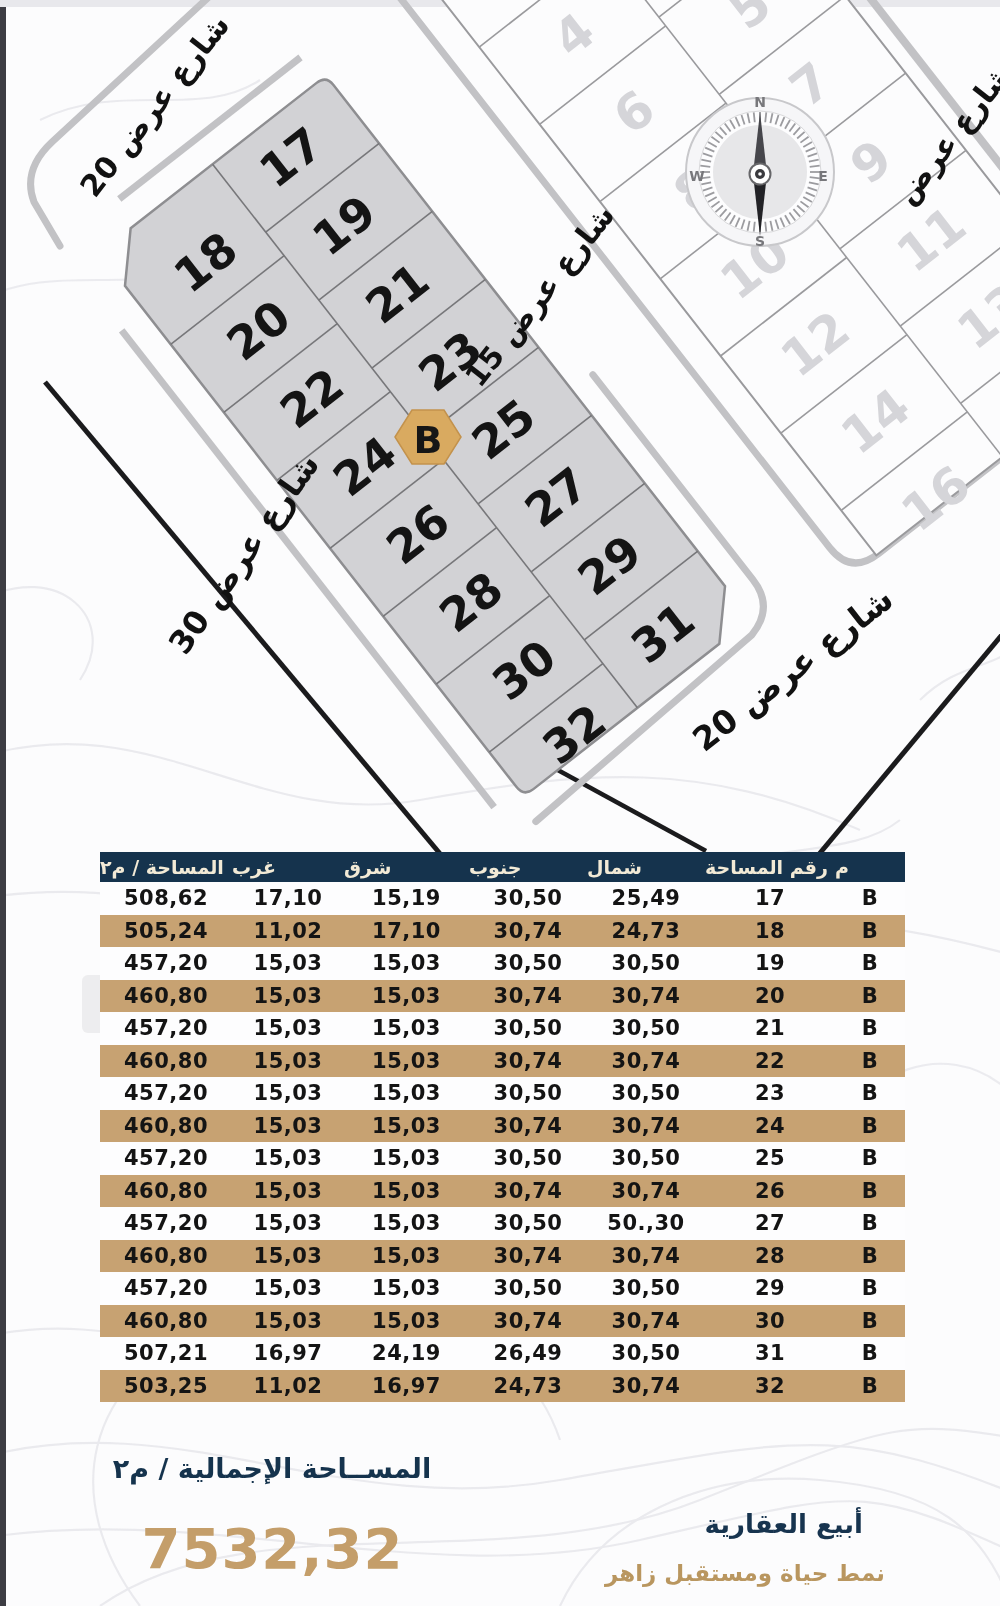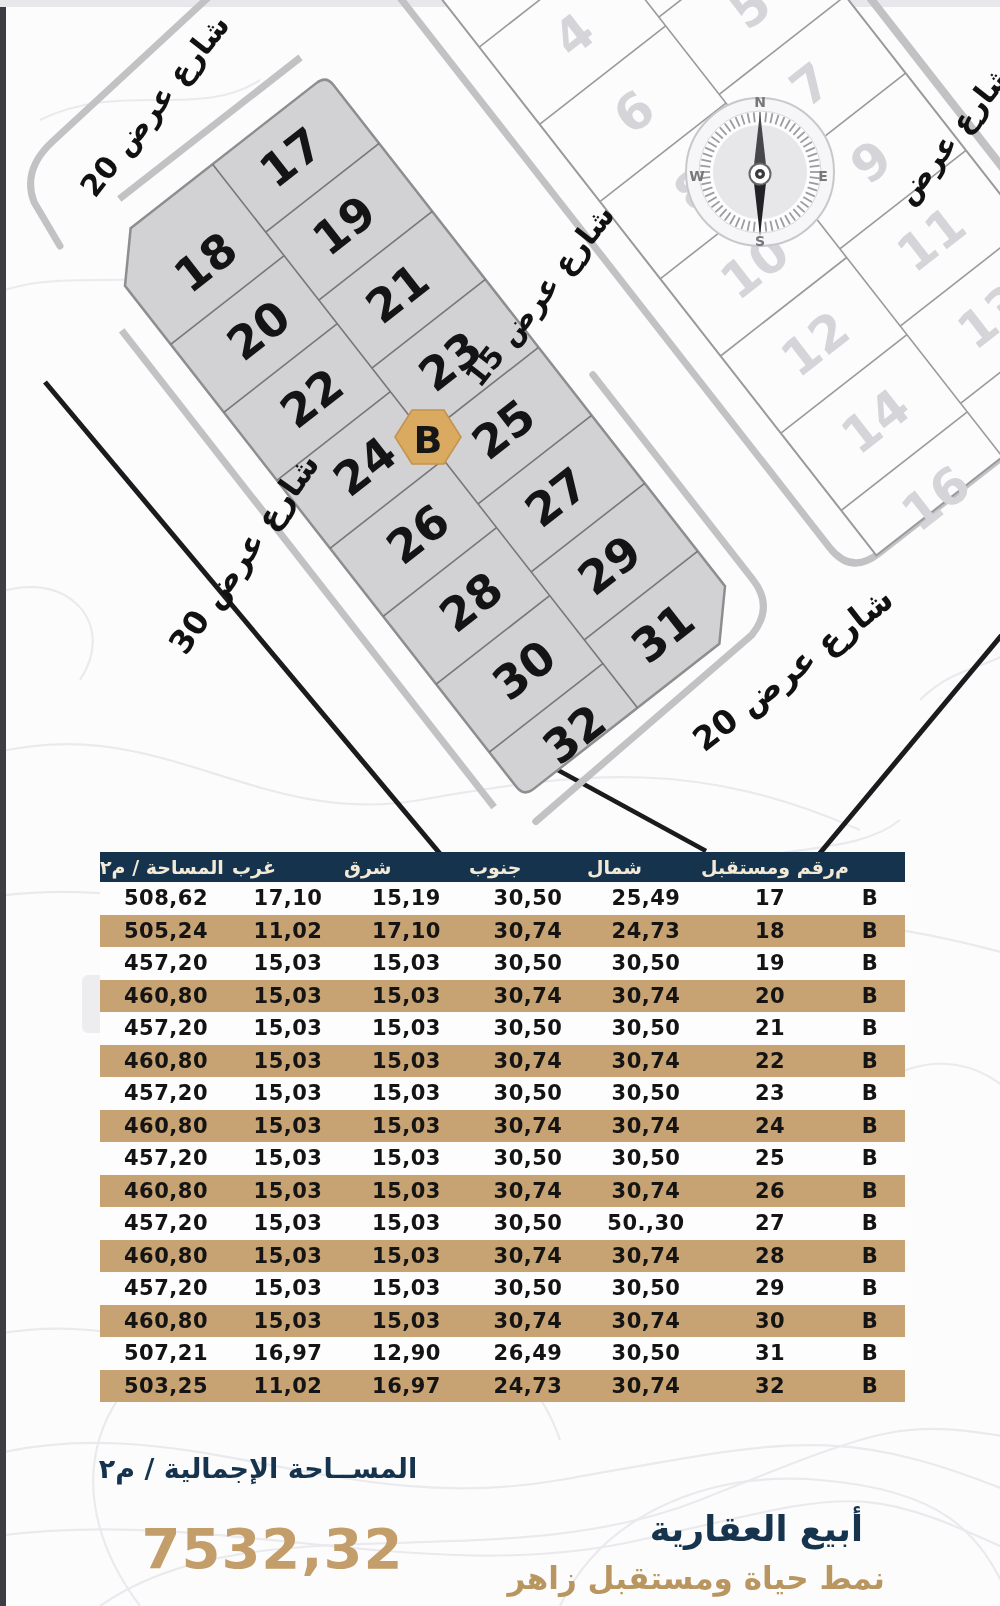--- a/index.html
+++ b/index.html
@@ -11,29 +11,29 @@
   .thead{display:grid;grid-template-columns:70px 130px 118px 118px 125px 112px 132px;
          background:#15334d;color:#f2ead6;height:30px;align-items:center;
          font-weight:bold;font-size:19px;}
   .thead span{text-align:left;white-space:nowrap;}
   .trow{display:grid;grid-template-columns:70px 130px 118px 118px 125px 112px 132px;
         height:32.5px;align-items:center;font-weight:bold;font-size:21px;color:#141414;
         background:#fdfdfe;}
   .trow.tan{background:#c7a272;}
   .trow span{text-align:center;white-space:nowrap;letter-spacing:.5px;}
   
-  #total-label{position:absolute;left:98px;top:1453px;width:320px;z-index:2;direction:rtl;
+  #total-label{position:absolute;left:112px;top:1453px;width:320px;z-index:2;direction:rtl;
                text-align:center;color:#15334d;font-weight:bold;font-size:27px;white-space:nowrap;}
   #total-value{position:absolute;left:125px;top:1516px;width:295px;z-index:2;text-align:center;
                color:#c49e6a;font-weight:bold;font-size:56px;letter-spacing:1px;}
   
   #brand{position:absolute;right:137px;top:1509px;z-index:2;direction:rtl;color:#17344f;
-         font-weight:bold;font-size:35px;white-space:nowrap;}
+         font-weight:bold;font-size:26px;white-space:nowrap;}
   #tagline{position:absolute;right:115px;top:1560px;z-index:2;direction:rtl;color:#b9965f;
-           font-weight:bold;font-size:31px;white-space:nowrap;}
+           font-weight:bold;font-size:23px;white-space:nowrap;}
   #logobox{position:absolute;left:908px;top:1482px;z-index:2;}
   
   #wm{position:absolute;left:82px;top:975px;width:52px;height:58px;background:#dcdcde;
       opacity:.45;border-radius:6px;z-index:2;}
 </style>
 </head>
 <body>
 
 <div id="page">
 
@@ -234,21 +234,21 @@
       <text x="697" y="181" text-anchor="middle" font-size="14" font-weight="bold" fill="#77777b">W</text>
       <text x="823" y="181" text-anchor="middle" font-size="14" font-weight="bold" fill="#77777b">E</text>
     </g>
   </svg>
 
   <div id="wm"></div>
 
   <div id="tablewrap">
     <div class="thead">
       <span>م</span>
-      <span>رقم ومستقبل</span>
+      <span>رقم المساحة</span>
       <span>شمال</span>
       <span>جنوب</span>
       <span>شرق</span>
       <span>غرب</span>
       <span>المساحة / م٢</span>
     </div>
     <div id="rows">
         <div class="trow">
           <span>B</span>
           <span>17</span>
@@ -373,21 +373,21 @@
           <span>30,74</span>
           <span>15,03</span>
           <span>15,03</span>
           <span>460,80</span>
         </div>
         <div class="trow">
           <span>B</span>
           <span>31</span>
           <span>30,50</span>
           <span>26,49</span>
-          <span>12,90</span>
+          <span>24,19</span>
           <span>16,97</span>
           <span>507,21</span>
         </div>
         <div class="trow tan">
           <span>B</span>
           <span>32</span>
           <span>30,74</span>
           <span>24,73</span>
           <span>16,97</span>
           <span>11,02</span>

